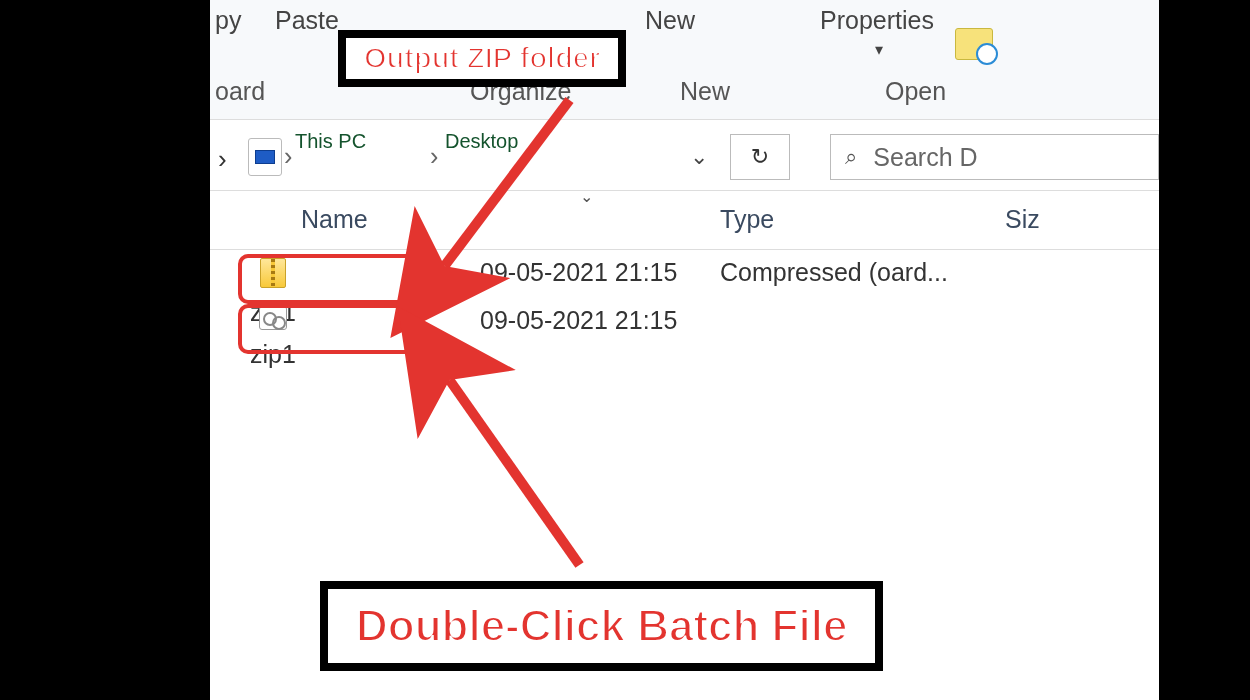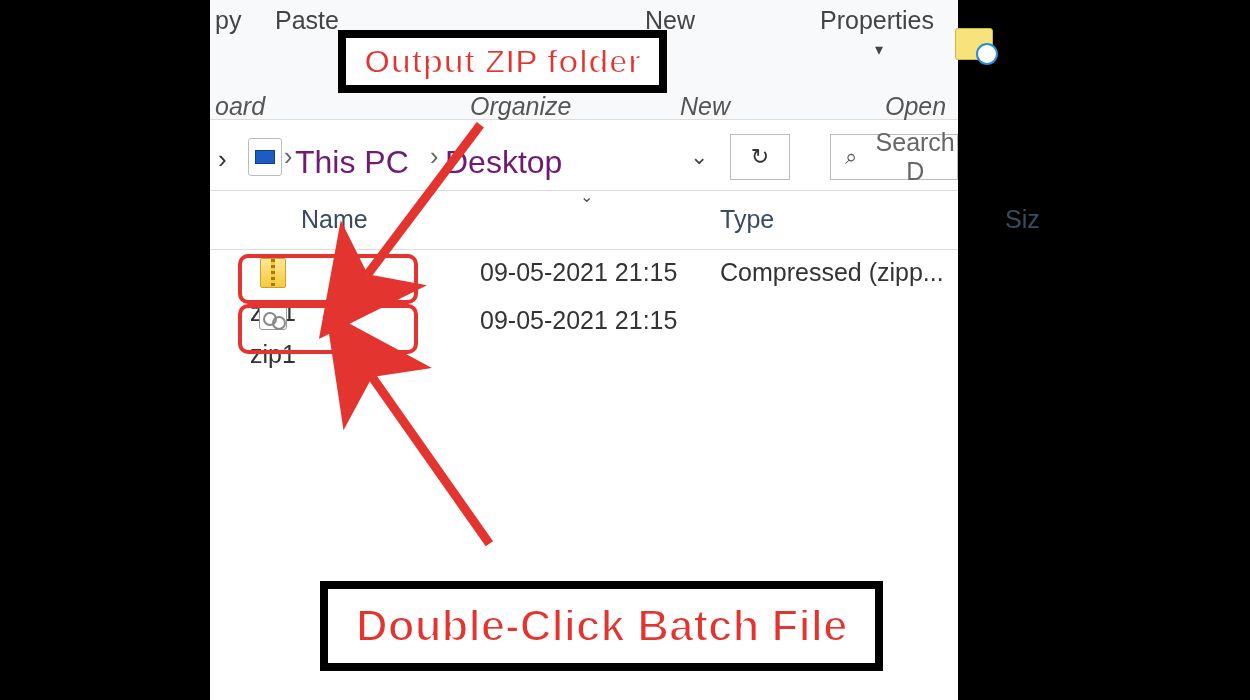--- a/index.html
+++ b/index.html
@@ -8,24 +8,23 @@
     height: 700px;
     background: #000;
     font-family: "Segoe UI", Arial, sans-serif;
     overflow: hidden;
     position: relative;
   }
   .window {
     position: absolute;
     left: 210px;
     top: 0;
-    width: 748px;
+    width: 949px;
     height: 700px;
     background: #fff;
-    text-align: center;
   }
   
   .ribbon {
     position: relative;
     width: 100%;
     height: 120px;
     background: #f7f9fb;
     border-bottom: 1px solid #ddd;
   }
   .rib-item {
@@ -39,22 +38,21 @@
   .rib-props { left: 610px; top: 6px; }
   .rib-props-caret {
     position: absolute;
     left: 665px; top: 40px;
     font-size: 16px; color:#444;
   }
   .rib-grp-label {
     position: absolute;
     font-size: 25px;
     color: #555;
-    top: 92px;
-    font-style: italic;
+    top: 77px;
   }
   .gl-clip { left: 5px; }
   .gl-org  { left: 260px; }
   .gl-new  { left: 470px; }
   .gl-open { left: 675px; }
   .ribbon-fancy-icon {
     position:absolute;
     left: 745px; top: 28px;
     width: 38px; height: 32px;
     background:#f7e27b;
@@ -91,23 +89,23 @@
     background:#fff;
     display:flex; align-items:center; justify-content:center;
   }
   .chip-monitor .screen {
     width: 20px; height: 14px;
     background:#1e5cc5;
     border:1px solid #0d3d8f;
   }
   .crumb {
     position:absolute;
-    top: 24px;
-    font-size: 32px;
-    color:#701a75;
+    top: 10px;
+    font-size: 20px;
+    color:#14532d;
   }
   .crumb-thispc { left: 85px; }
   .crumb-desktop { left: 235px; }
   .crumb-sep1 { position:absolute; left:74px; top:22px; font-size:25px; color:#666;}
   .crumb-sep2 { position:absolute; left:220px; top:22px; font-size:25px; color:#666;}
   .crumb-caret {
     position:absolute;
     left: 480px; top: 24px;
     font-size:22px; color:#444;
   }
@@ -209,21 +207,21 @@
   
   .callout {
     position:absolute;
     border: 8px solid #000;
     background:#fff;
     display:flex; align-items:center; justify-content:center;
     padding: 4px 18px;
   }
   .callout span {
     font-weight: 800;
-    font-size: 34px;
+    font-size: 29px;
     color:#e3342f;
     -webkit-text-stroke: 2px #fff;
     text-shadow: 0 0 2px #fff, 2px 2px 0 #fff, -2px -2px 0 #fff, 2px -2px 0 #fff, -2px 2px 0 #fff;
     white-space: nowrap;
   }
   .callout-top { left: 128px; top: 30px; }
   .callout-bot { left: 110px; top: 565px; padding: 12px 28px; margin-top: 16px;}
   .callout-bot span { font-size: 44px; }
   
   svg.overlay {
@@ -274,21 +272,21 @@
     <div class="col-h col-size">Siz</div>
   </div>
 
   <div class="files">
     <div class="frow">
       <div class="fcell c-name-wrap">
         <div class="zip-icon"></div>
         <span>zip1</span>
       </div>
       <div class="fcell c-date">09-05-2021 21:15</div>
-      <div class="fcell c-type">Compressed (zipp...</div>
+      <div class="fcell c-type">Compressed (oard...</div>
     </div>
     <div class="frow">
       <div class="fcell c-name-wrap">
         <div class="bat-icon"></div>
         <span>zip1</span>
       </div>
       <div class="fcell c-date">09-05-2021 21:15</div>
     </div>
   </div>
 

